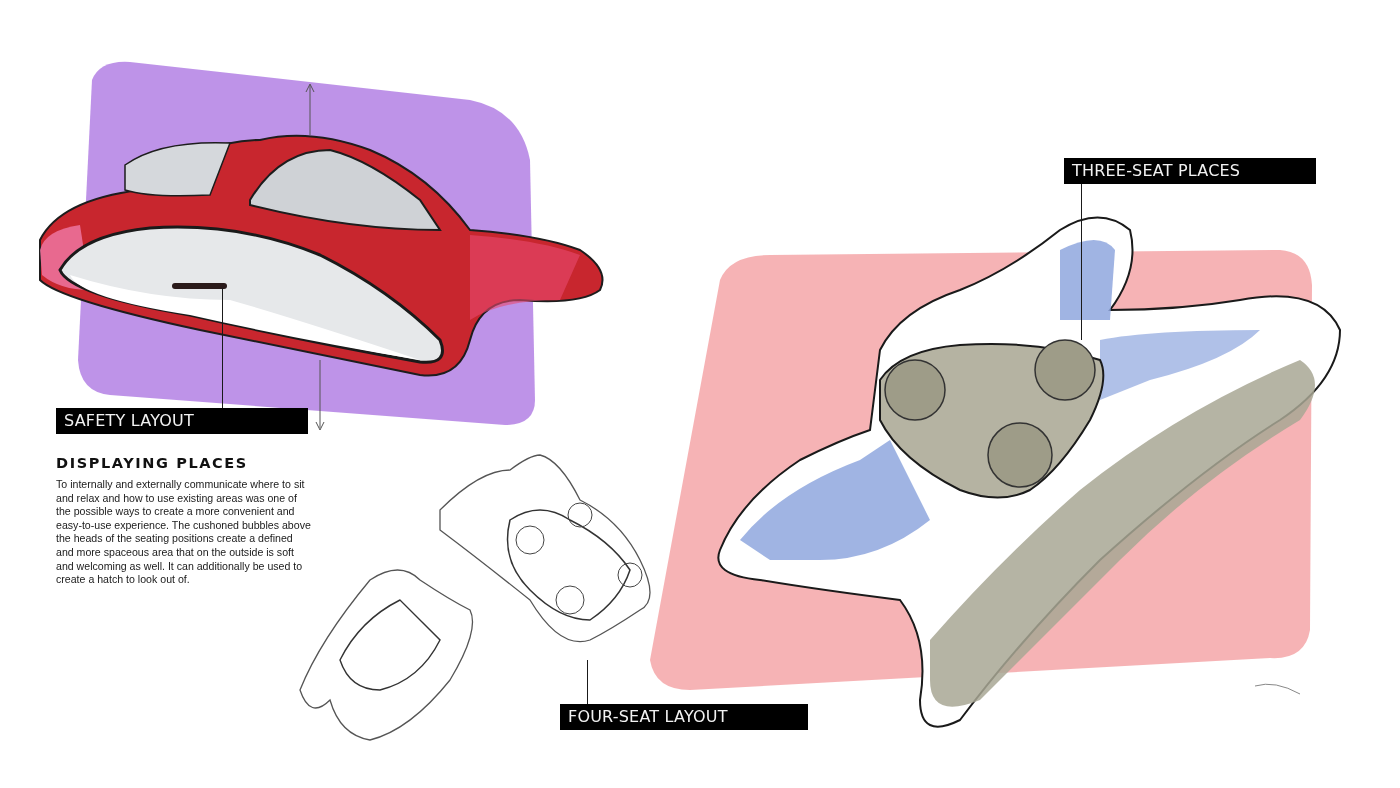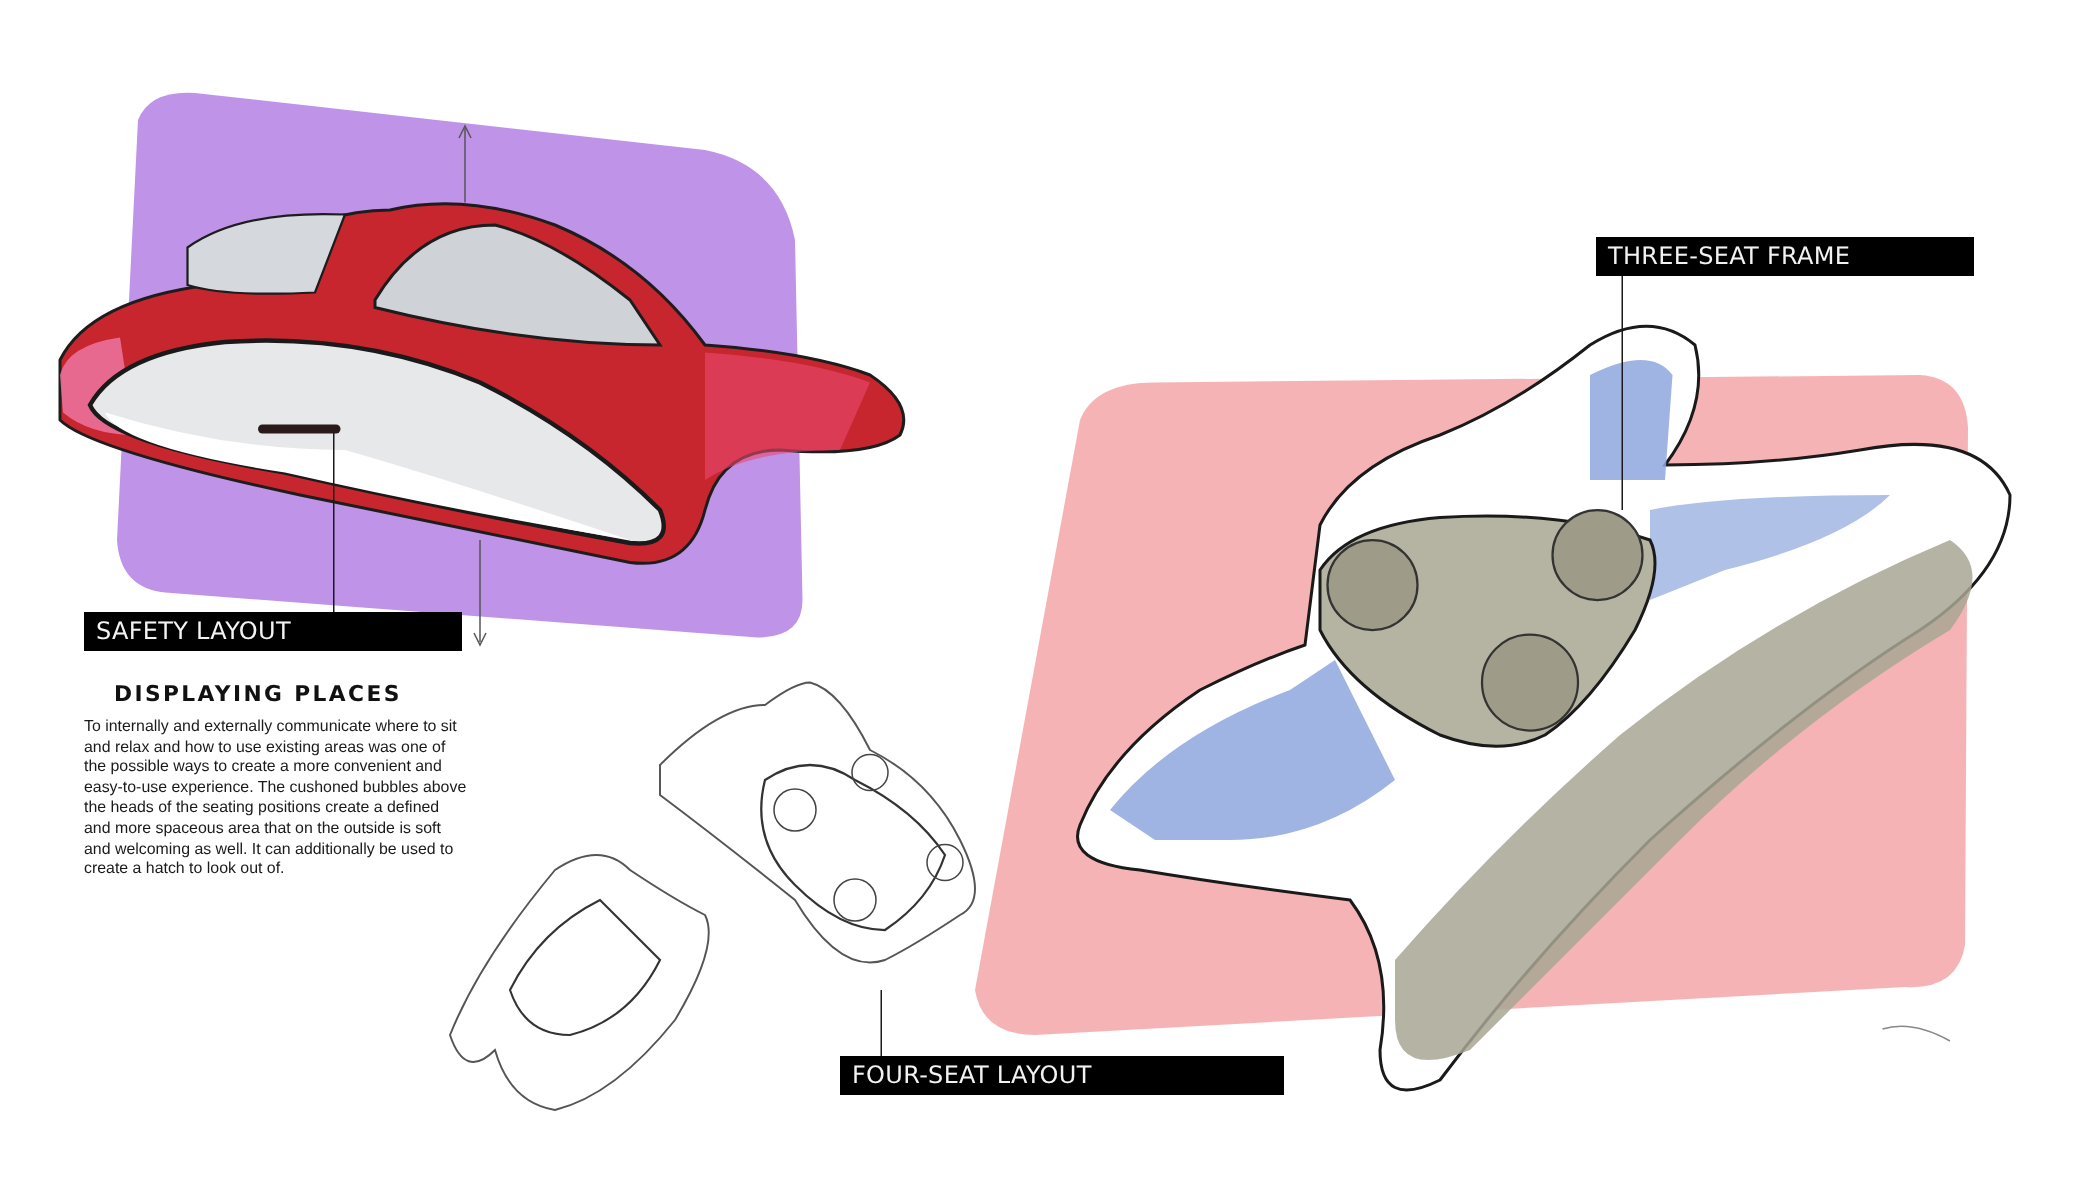--- a/index.html
+++ b/index.html
@@ -1,19 +1,19 @@
 <!DOCTYPE html>
 <html><head>
 <meta charset="utf-8">
 <style>
   html,body{margin:0;padding:0;background:#ffffff;}
   body{width:1400px;height:788px;position:relative;overflow:hidden;font-family:"Liberation Sans",sans-serif;}
   .label{position:absolute;background:#000;color:#f2f2f2;font-family:"DejaVu Sans",sans-serif;font-size:16px;letter-spacing:0.2px;line-height:26px;padding:0 8px;box-sizing:border-box;height:26px;white-space:nowrap;}
   .leader{position:absolute;width:1px;background:#1a1a1a;}
-  .heading{position:absolute;left:56px;top:455px;font-family:"DejaVu Sans",sans-serif;font-weight:bold;font-size:14.5px;letter-spacing:1.6px;color:#111;margin-left:20px;}
+  .heading{position:absolute;left:56px;top:455px;font-family:"DejaVu Sans",sans-serif;font-weight:bold;font-size:14.5px;letter-spacing:1.6px;color:#111;}
   .body-text{position:absolute;left:56px;top:478px;width:256px;font-family:"Liberation Sans",sans-serif;font-size:10.6px;line-height:13.6px;color:#1a1a1a;}
   svg{position:absolute;left:0;top:0;}
 </style>
 </head>
 <body>
 
 <svg width="1400" height="788" viewBox="0 0 1400 788">
 
   <path d="M92 80 Q100 60 130 62 L470 100 Q520 110 530 160 L535 400 Q535 425 505 425 L110 395 Q80 392 78 360 Z" fill="#b98ae6" opacity="0.92"></path>
 
@@ -59,17 +59,17 @@
   <path d="M340 660 Q360 620 400 600 Q420 620 440 640 Q420 680 380 690 Q350 690 340 660 Z" fill="none" stroke="#333" stroke-width="1.4"></path>
 
   <path d="M1255 686 Q1275 680 1300 694" fill="none" stroke="#888" stroke-width="1"></path>
 </svg>
 
 <div class="leader" style="left:222px;top:288px;height:120px;"></div>
 <div class="leader" style="left:1081px;top:184px;height:156px;"></div>
 <div class="leader" style="left:587px;top:660px;height:45px;"></div>
 
 <div class="label" style="left:56px;top:408px;width:252px;">SAFETY LAYOUT</div>
-<div class="label" style="left:1064px;top:158px;width:252px;">THREE-SEAT FRAME</div>
-<div class="label" style="left:560px;top:704px;width:296px;">FOUR-SEAT LAYOUT</div>
+<div class="label" style="left:1064px;top:158px;width:252px;">THREE-SEAT PLACES</div>
+<div class="label" style="left:560px;top:704px;width:248px;">FOUR-SEAT LAYOUT</div>
 
 <div class="heading">DISPLAYING PLACES</div>
 <div class="body-text">To internally and externally communicate where to sit and relax and how to use existing areas was one of the possible ways to create a more convenient and easy-to-use experience. The cushoned bubbles above the heads of the seating positions create a defined and more spaceous area that on the outside is soft and welcoming as well. It can additionally be used to create a hatch to look out of.</div>
 
 </body></html>

